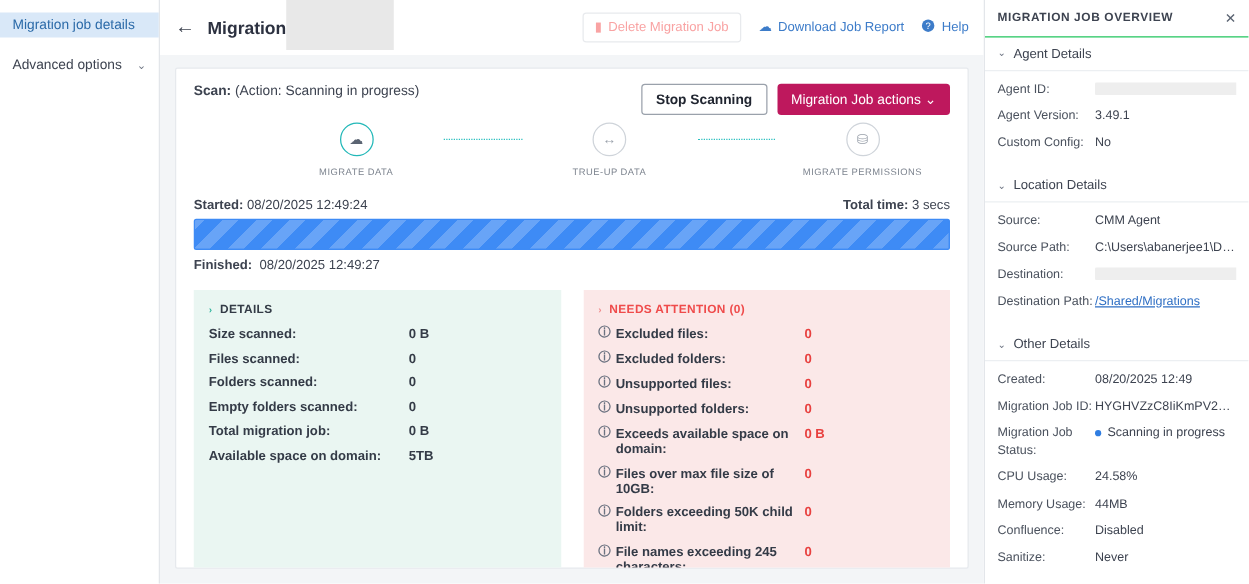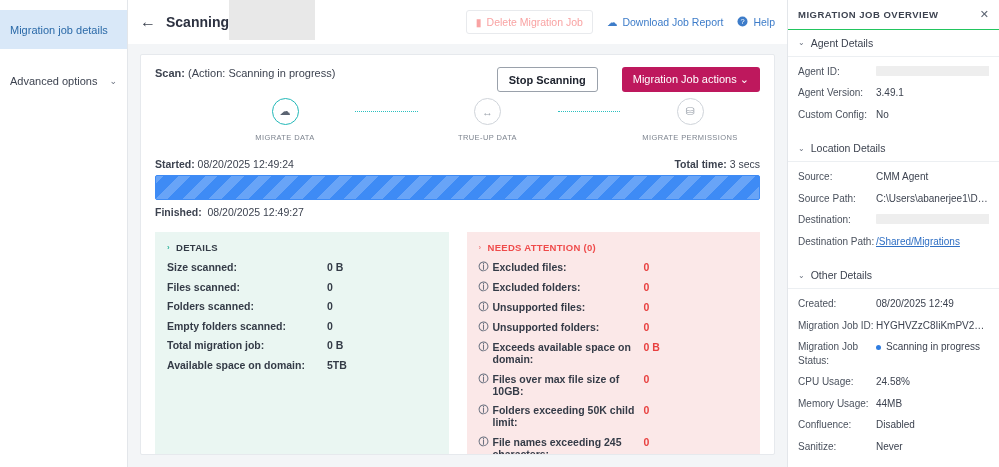--- a/index.html
+++ b/index.html
@@ -7,21 +7,21 @@
   body {
     font-family: "Liberation Sans", sans-serif;
     font-size: 11px;
     color: #3d4350;
     background: #ffffff;
   }
   .app { position:relative; width:999px; height:467px; display:flex; }
 
   
   .leftnav { width:128px; flex:0 0 128px; background:#ffffff; border-right:1px solid #e3e6ea; padding-top:10px; }
-  .nav-item { height:39px; display:flex; align-items:center; padding:0 10px; font-size:11px; color:#3d4350; cursor:pointer; }
+  .nav-item { height:20px; display:flex; align-items:center; padding:0 10px; font-size:11px; color:#3d4350; cursor:pointer; }
   .nav-item.active { background:#d9e8f8; color:#2b6aa8; }
   .nav-item.chev { justify-content:space-between; margin-top:12px; }
   .chev-g { color:#6b7280; font-size:9px; }
 
   
   .center { flex:1 1 auto; display:flex; flex-direction:column; background:#ffffff; border-right:1px solid #e3e6ea; min-width:0; }
 
   .topbar { height:44px; flex:0 0 44px; display:flex; align-items:center; padding:0 12px 0 12px; position:relative; }
   .back-arrow { font-size:16px; color:#3d4350; margin-right:10px; cursor:pointer; line-height:1; }
   .page-title { font-size:14px; font-weight:bold; color:#2c3140; }
@@ -33,21 +33,21 @@
   }
   .link-btn { color:#3d7cc9; font-size:10.5px; cursor:pointer; display:flex; align-items:center; gap:5px; }
   .ic { display:inline-block; line-height:1; }
 
   .canvas { flex:1 1 auto; background:#f3f5f7; padding:10px 12px 12px 12px; overflow:hidden; }
   .card { background:#fff; border:1px solid #e6e9ed; border-radius:2px; height:100%; padding:12px 14px; overflow:hidden; }
 
   .scanrow { display:flex; align-items:flex-start; }
   .scan-label { font-size:11px; }
   .scan-label b { font-weight:bold; }
-  .scan-actions { margin-left:auto; display:flex; gap:24px; }
+  .scan-actions { margin-left:auto; display:flex; gap:8px; }
   .btn-stop { border:1px solid #9aa1ab; background:#fff; color:#202530; font-size:11px; padding:5px 11px; border-radius:3px; cursor:pointer; font-weight:bold;}
   .btn-actions { border:none; background:#be185d; color:#ffffff; font-size:11px; padding:6px 11px; border-radius:3px; cursor:pointer; }
 
   
   .stepper { display:flex; align-items:flex-start; justify-content:center; margin-top:6px; padding-left:60px;}
   .step { width:140px; display:flex; flex-direction:column; align-items:center; }
   .circ { width:27px; height:27px; border-radius:50%; border:1.5px solid #cfd4da; display:flex; align-items:center; justify-content:center; background:#fff; font-size:11px; color:#9aa1ab;}
   .circ.active { border-color:#22b8b8; color:#5b6472; }
   .steplabel { margin-top:8px; font-size:7.5px; letter-spacing:.4px; color:#7d848f; white-space:nowrap;text-align:right;}
   .dots { flex:1 1 auto; height:27px; display:flex; align-items:center; }
@@ -117,21 +117,21 @@
           <span>Advanced options</span>
           <span class="chev-g">⌄</span>
         </div>
       </div>
   </div>
 
   <div class="center">
 
     <div class="topbar">
       <span class="back-arrow">←</span>
-      <span class="page-title">Scanning</span>
+      <span class="page-title">Migration</span>
       <span class="redact-block"></span>
       <div class="topbar-right">
         <div class="btn-delete">
           <span class="ic">▮</span>
           <span>Delete Migration Job</span>
         </div>
         <div class="link-btn">
           <span class="ic">☁</span>
           <span>Download Job Report</span>
         </div>

